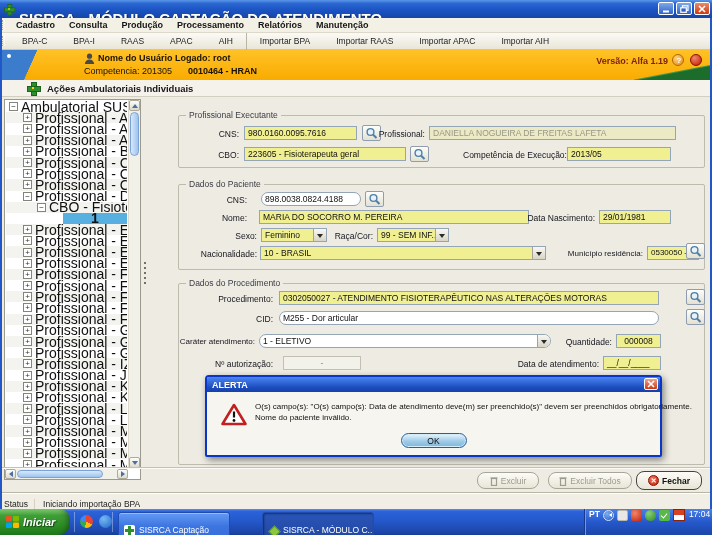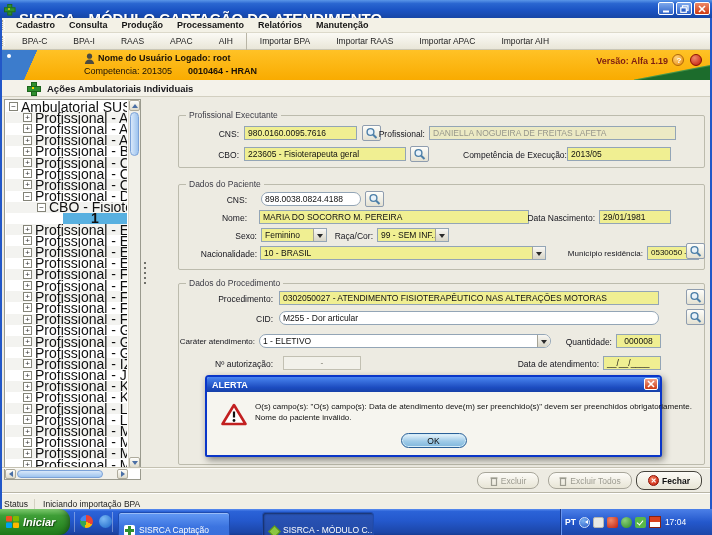--- a/index.html
+++ b/index.html
@@ -143,23 +143,23 @@
   .task-btn { width:112px; height:20px; border-radius:3px; border:1px solid #1e4cb0;
     background:linear-gradient(180deg,#639af5,#3c74e0 40%,#3268d4); box-shadow:inset 0 1px 0 rgba(255,255,255,.35);
     color:#fff; font-size:8.5px; display:flex; align-items:center; gap:4px; padding:17px 5px; overflow:hidden; white-space:nowrap; }
   .task-btn.active { background:linear-gradient(180deg,#2a55b8,#1e429a); box-shadow:inset 1px 1px 2px rgba(0,0,0,.45); }
   .task-ico { flex:none; width:11px; height:11px; position:relative; }
   .task-ico.cross-icon { background:#fff; border-radius:2px; }
   .task-ico.cross-icon::before { content:""; position:absolute; left:4px; top:1px; width:3px; height:9px; background:#2f8f2f; }
   .task-ico.cross-icon::after { content:""; position:absolute; left:1px; top:4px; width:9px; height:3px; background:#2f8f2f; }
   .task-ico.diamond-icon::before { content:""; position:absolute; left:2px; top:2px; width:7px; height:7px; background:#8cc63f;
     border:1px solid #4f8a14; transform:rotate(45deg); }
-  .tray { position:absolute; right:0; top:0; bottom:0; width:152px; border-left:1px solid #18398c;
+  .tray { position:absolute; right:0; top:0; bottom:0; width:128px; border-left:1px solid #18398c;
     box-shadow:inset 1px 0 0 #6a96f0; background:linear-gradient(180deg,#4c80e8,#2458cc 50%,#1c46a8);
-    display:flex; align-items:center; gap:3px; padding:0 4px; }
+    display:flex; align-items:flex-start; gap:3px; padding:0 4px; }
   .tray .lang { color:#fff; font-size:8.5px; font-weight:bold; }
   .tray-ico { width:11px; height:11px; display:block; position:relative; }
   .hide-chevron-icon { border-radius:50%; background:radial-gradient(circle at 35% 30%,#7ab0f0,#2a5cc8); border:1px solid #cfe0f8; }
   .hide-chevron-icon::after { content:""; position:absolute; left:3px; top:2.5px; width:0; height:0;
     border:2.5px solid transparent; border-right:3.5px solid #fff; }
   .hexagon-icon { background:#e8e8e4; border-radius:2px; border:1px solid #b8b8b0; }
   .red-status-icon { background:radial-gradient(circle at 35% 30%,#f08868,#c22010); border-radius:2px; }
   .green-status-icon { background:radial-gradient(circle at 35% 30%,#8ad07a,#2d8a22); border-radius:50%; }
   .check-shield-icon { background:#58b848; border-radius:2px; }
   .check-shield-icon::after { content:""; position:absolute; left:3px; top:2px; width:3px; height:5px;

